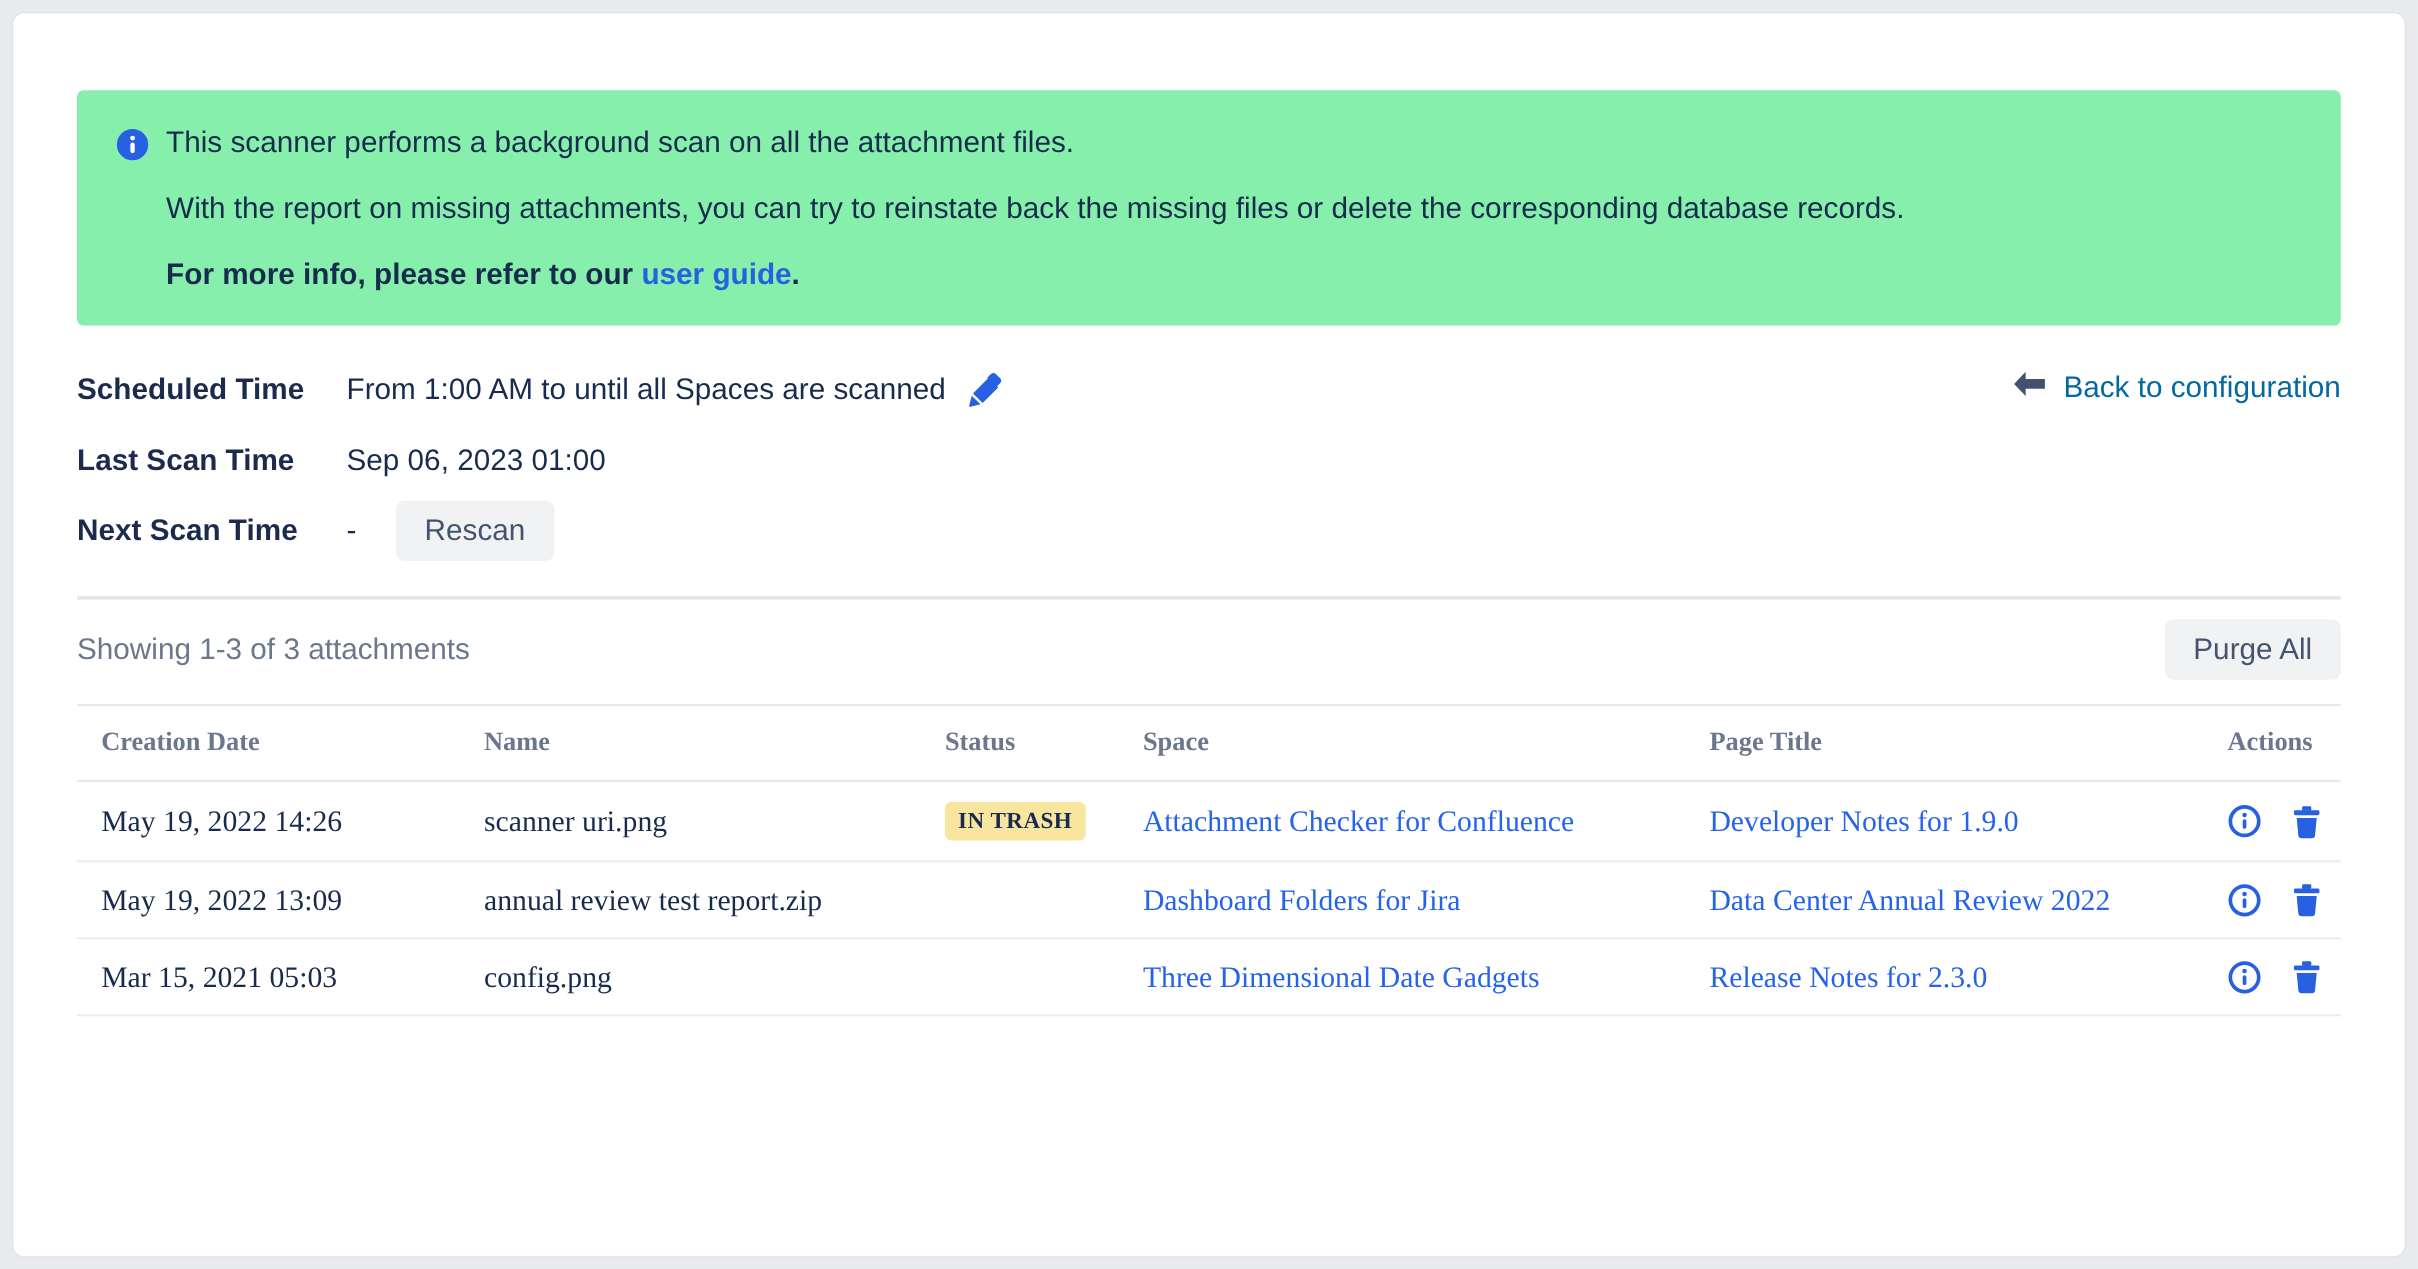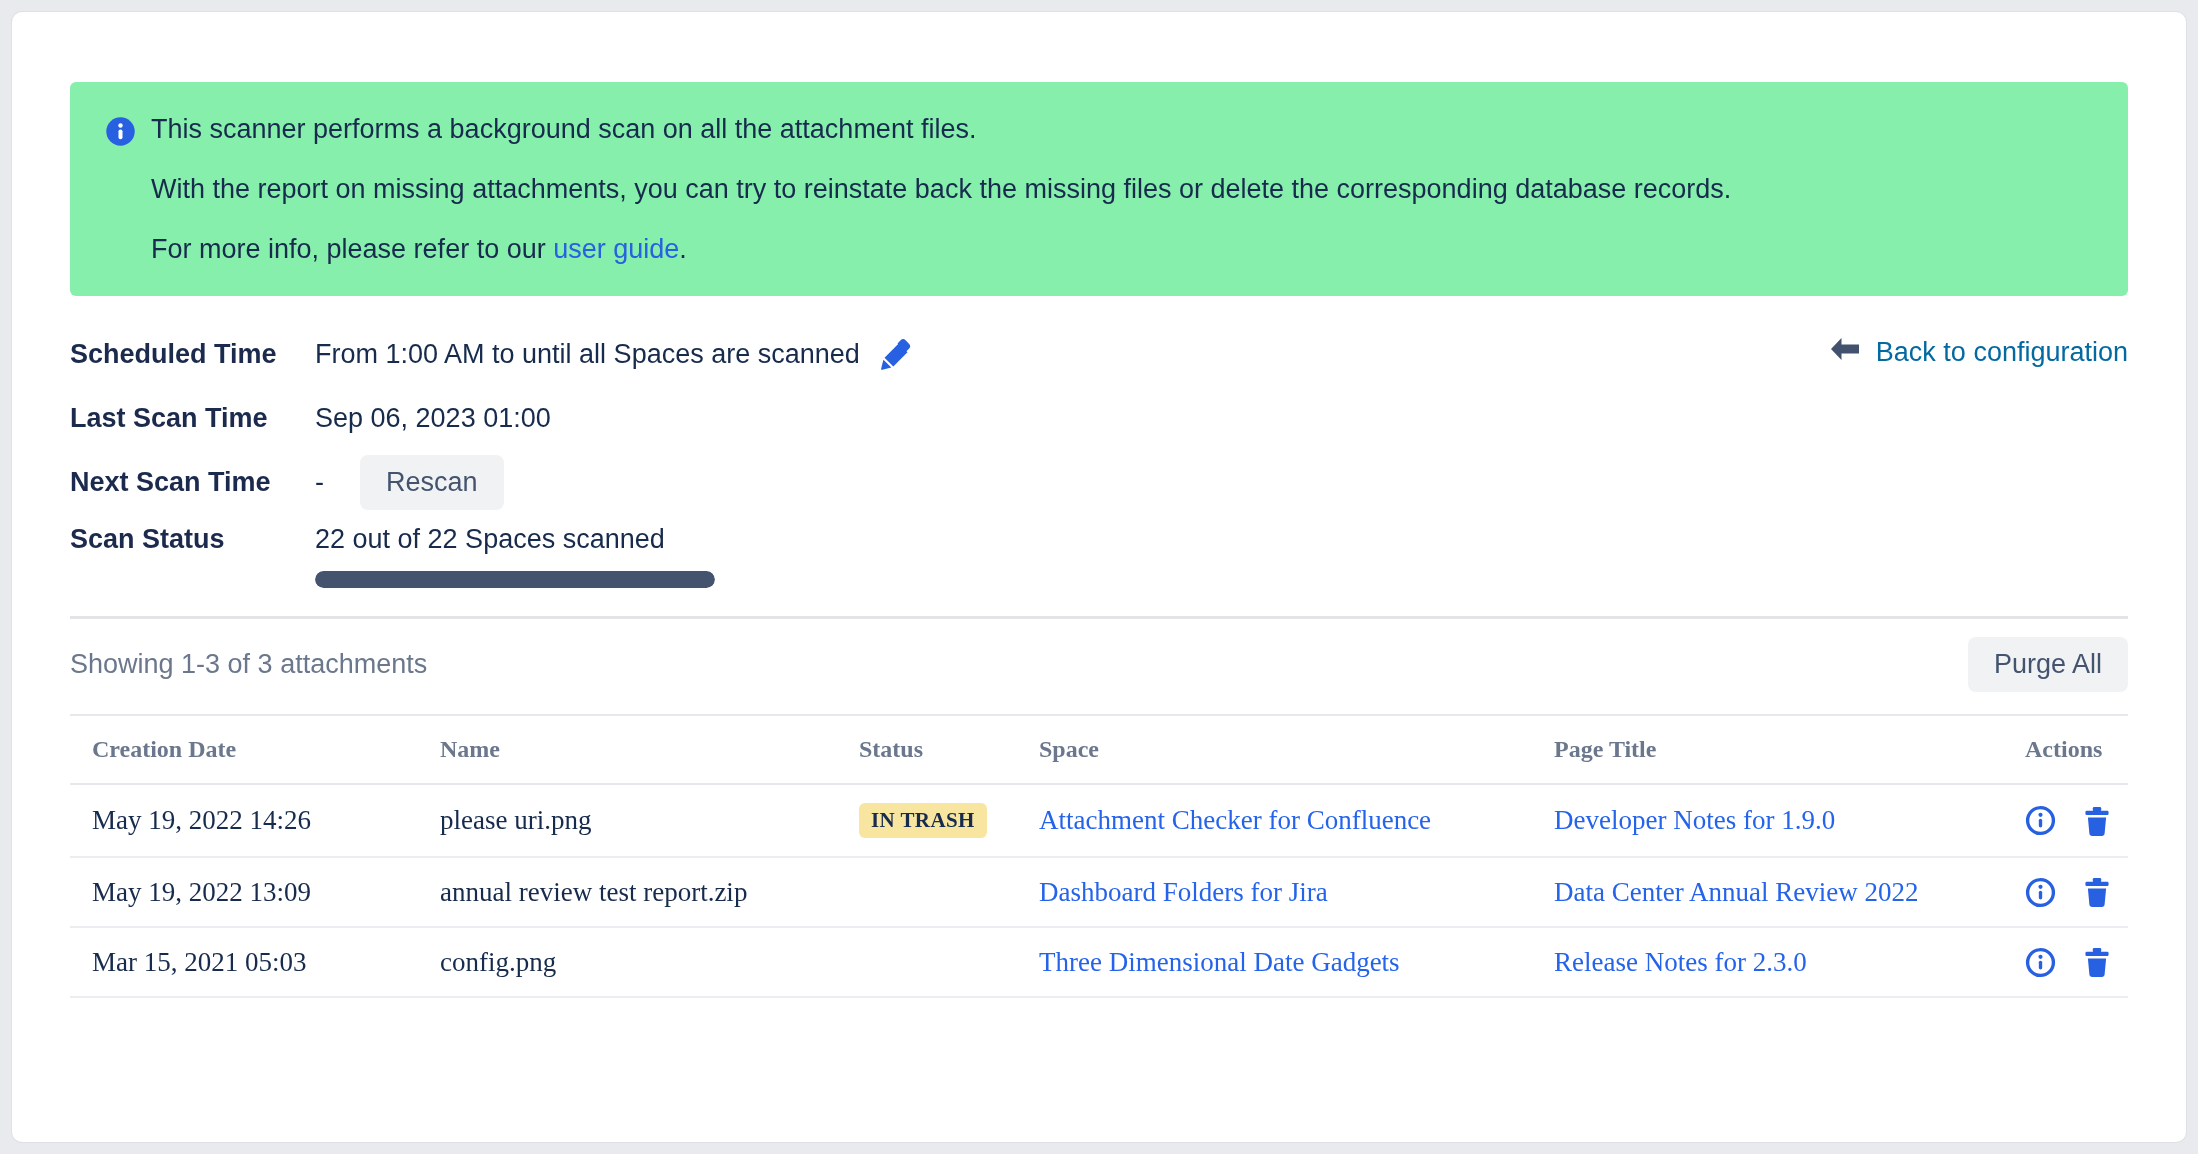--- a/index.html
+++ b/index.html
@@ -24,21 +24,21 @@
   }
   
   .info-panel{
     margin-top:36px;
     background:#86efac;border-radius:6px;
     padding:30px 40px 30px 35px;
     display:flex;align-items:flex-start;
   }
   .info-panel .icon-wrap{flex:0 0 auto;margin:4px 15px 0 0;line-height:0;}
   .info-panel .text p{margin:0 0 26px 0;font-size:27px;line-height:34px;color:#172b4d;}
-  .info-panel .text p:last-child{margin-bottom:0;}
+  .info-panel .text p:last-child{margin-bottom:0;font-weight:bold;}
   a.inline-link{color:#2760e0;text-decoration:none;cursor:pointer;}
   
   .details{position:relative;margin-top:26px;}
   .detail-row{display:flex;align-items:center;min-height:64px;}
   .detail-row.status-row{align-items:flex-start;min-height:0;padding-top:10px;}
   .detail-label{flex:0 0 245px;font-size:27px;font-weight:700;color:#1c2b4d;}
   .detail-value{font-size:27px;color:#172b4d;display:flex;align-items:center;gap:14px;}
   .edit-icon{line-height:0;cursor:pointer;margin-left:6px;}
   .btn{
     display:inline-flex;align-items:center;justify-content:center;
@@ -145,29 +145,20 @@
     </div>
 
     <div class="detail-row">
       <div class="detail-label">Next Scan Time</div>
       <div class="detail-value">
         <span>-</span>
         <button class="btn rescan-btn">Rescan</button>
       </div>
     </div>
 
-    <div class="detail-row status-row">
-      <div class="detail-label">Scan Status</div>
-      <div class="status-col">
-        <div class="value-line">22 out of 22 Spaces scanned</div>
-        <div class="progress-track">
-          <div class="progress-fill" id="progress-fill" style="width: 100%;"></div>
-        </div>
-      </div>
-    </div>
 
   </div>
 
   <hr class="section-divider">
 
   <div class="summary-row">
     <span class="summary-text">Showing 1-3 of 3 attachments</span>
     <button class="btn">Purge All</button>
   </div>
 
@@ -179,21 +170,21 @@
         <th class="col-status">Status</th>
         <th class="col-space">Space</th>
         <th class="col-pagetitle">Page Title</th>
         <th class="col-actions">Actions</th>
       </tr>
     </thead>
     <tbody>
 
       <tr>
         <td>May 19, 2022 14:26</td>
-        <td>please uri.png</td>
+        <td>scanner uri.png</td>
         <td><span class="lozenge">IN TRASH</span></td>
         <td><a class="cell-link">Attachment Checker for Confluence</a></td>
         <td><a class="cell-link">Developer Notes for 1.9.0</a></td>
         <td>
           <span class="actions-cell">
             <span class="action-icon">
               <svg width="31" height="31" viewBox="0 0 24 24">
                 <circle cx="12" cy="12" r="10" fill="none" stroke="#2760e0" stroke-width="2.6"></circle>
                 <circle cx="12" cy="7.6" r="1.6" fill="#2760e0"></circle>
                 <rect x="10.7" y="10.6" width="2.6" height="6.8" rx="1.3" fill="#2760e0"></rect>

